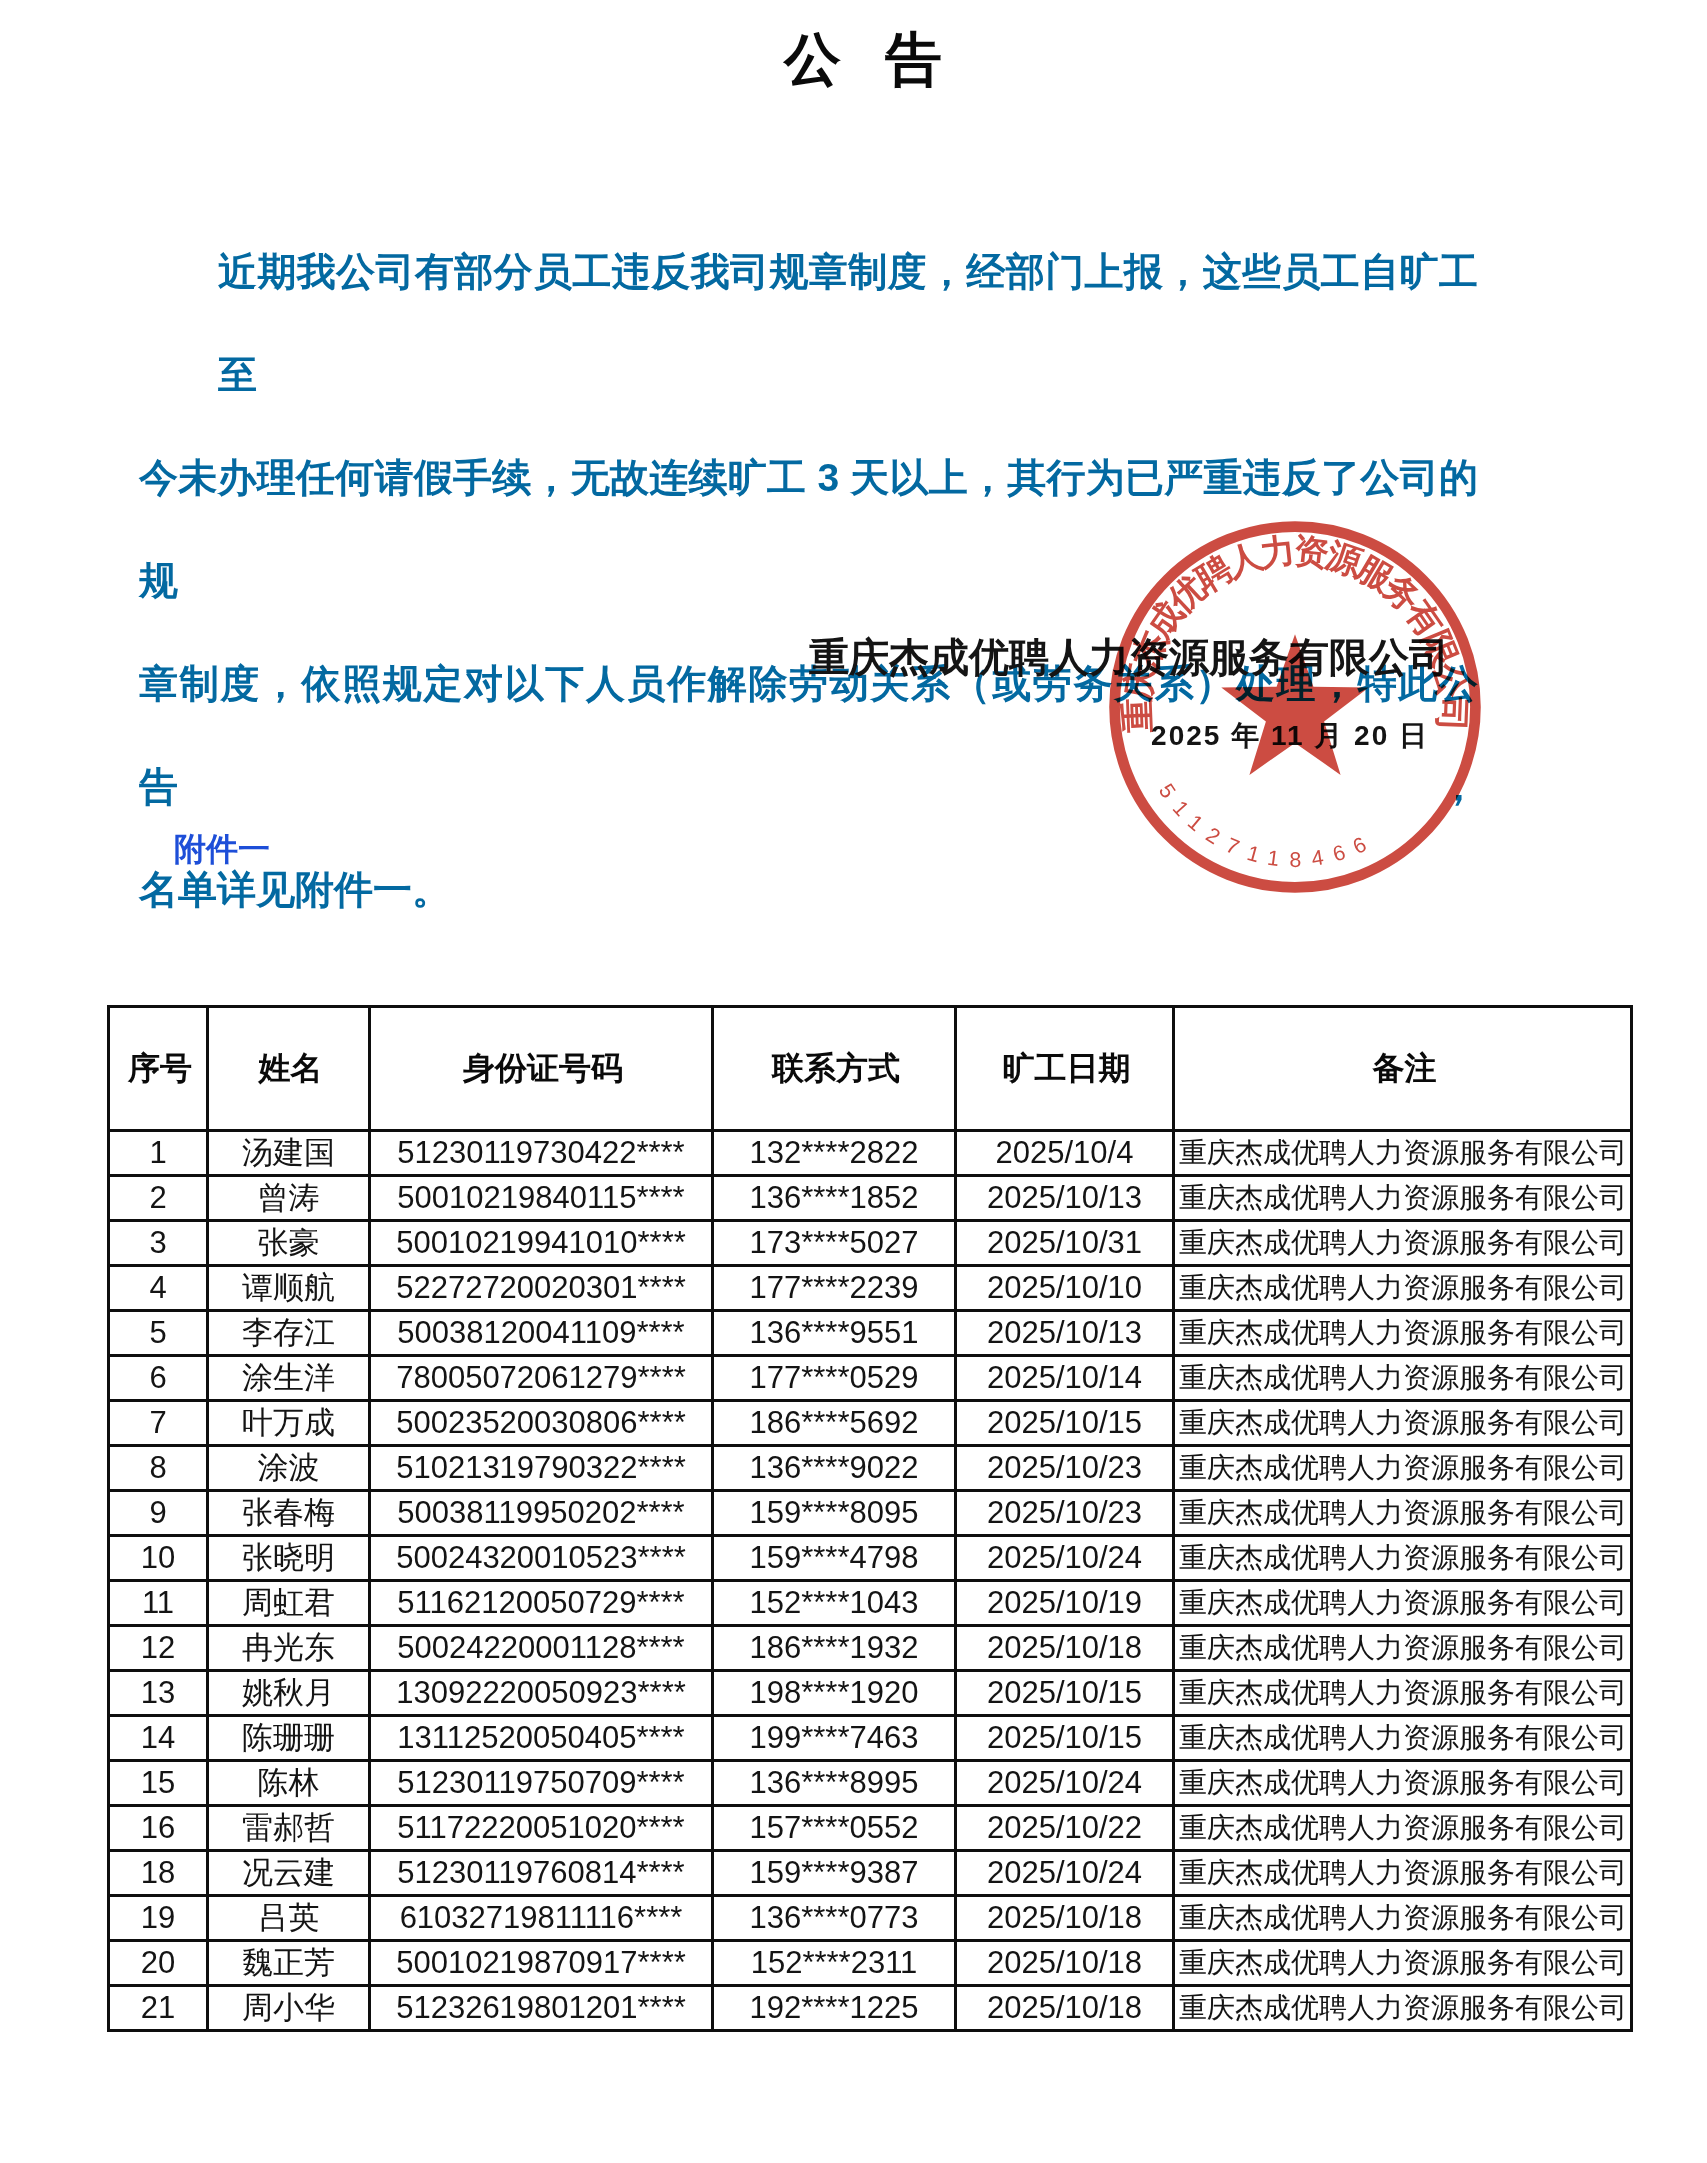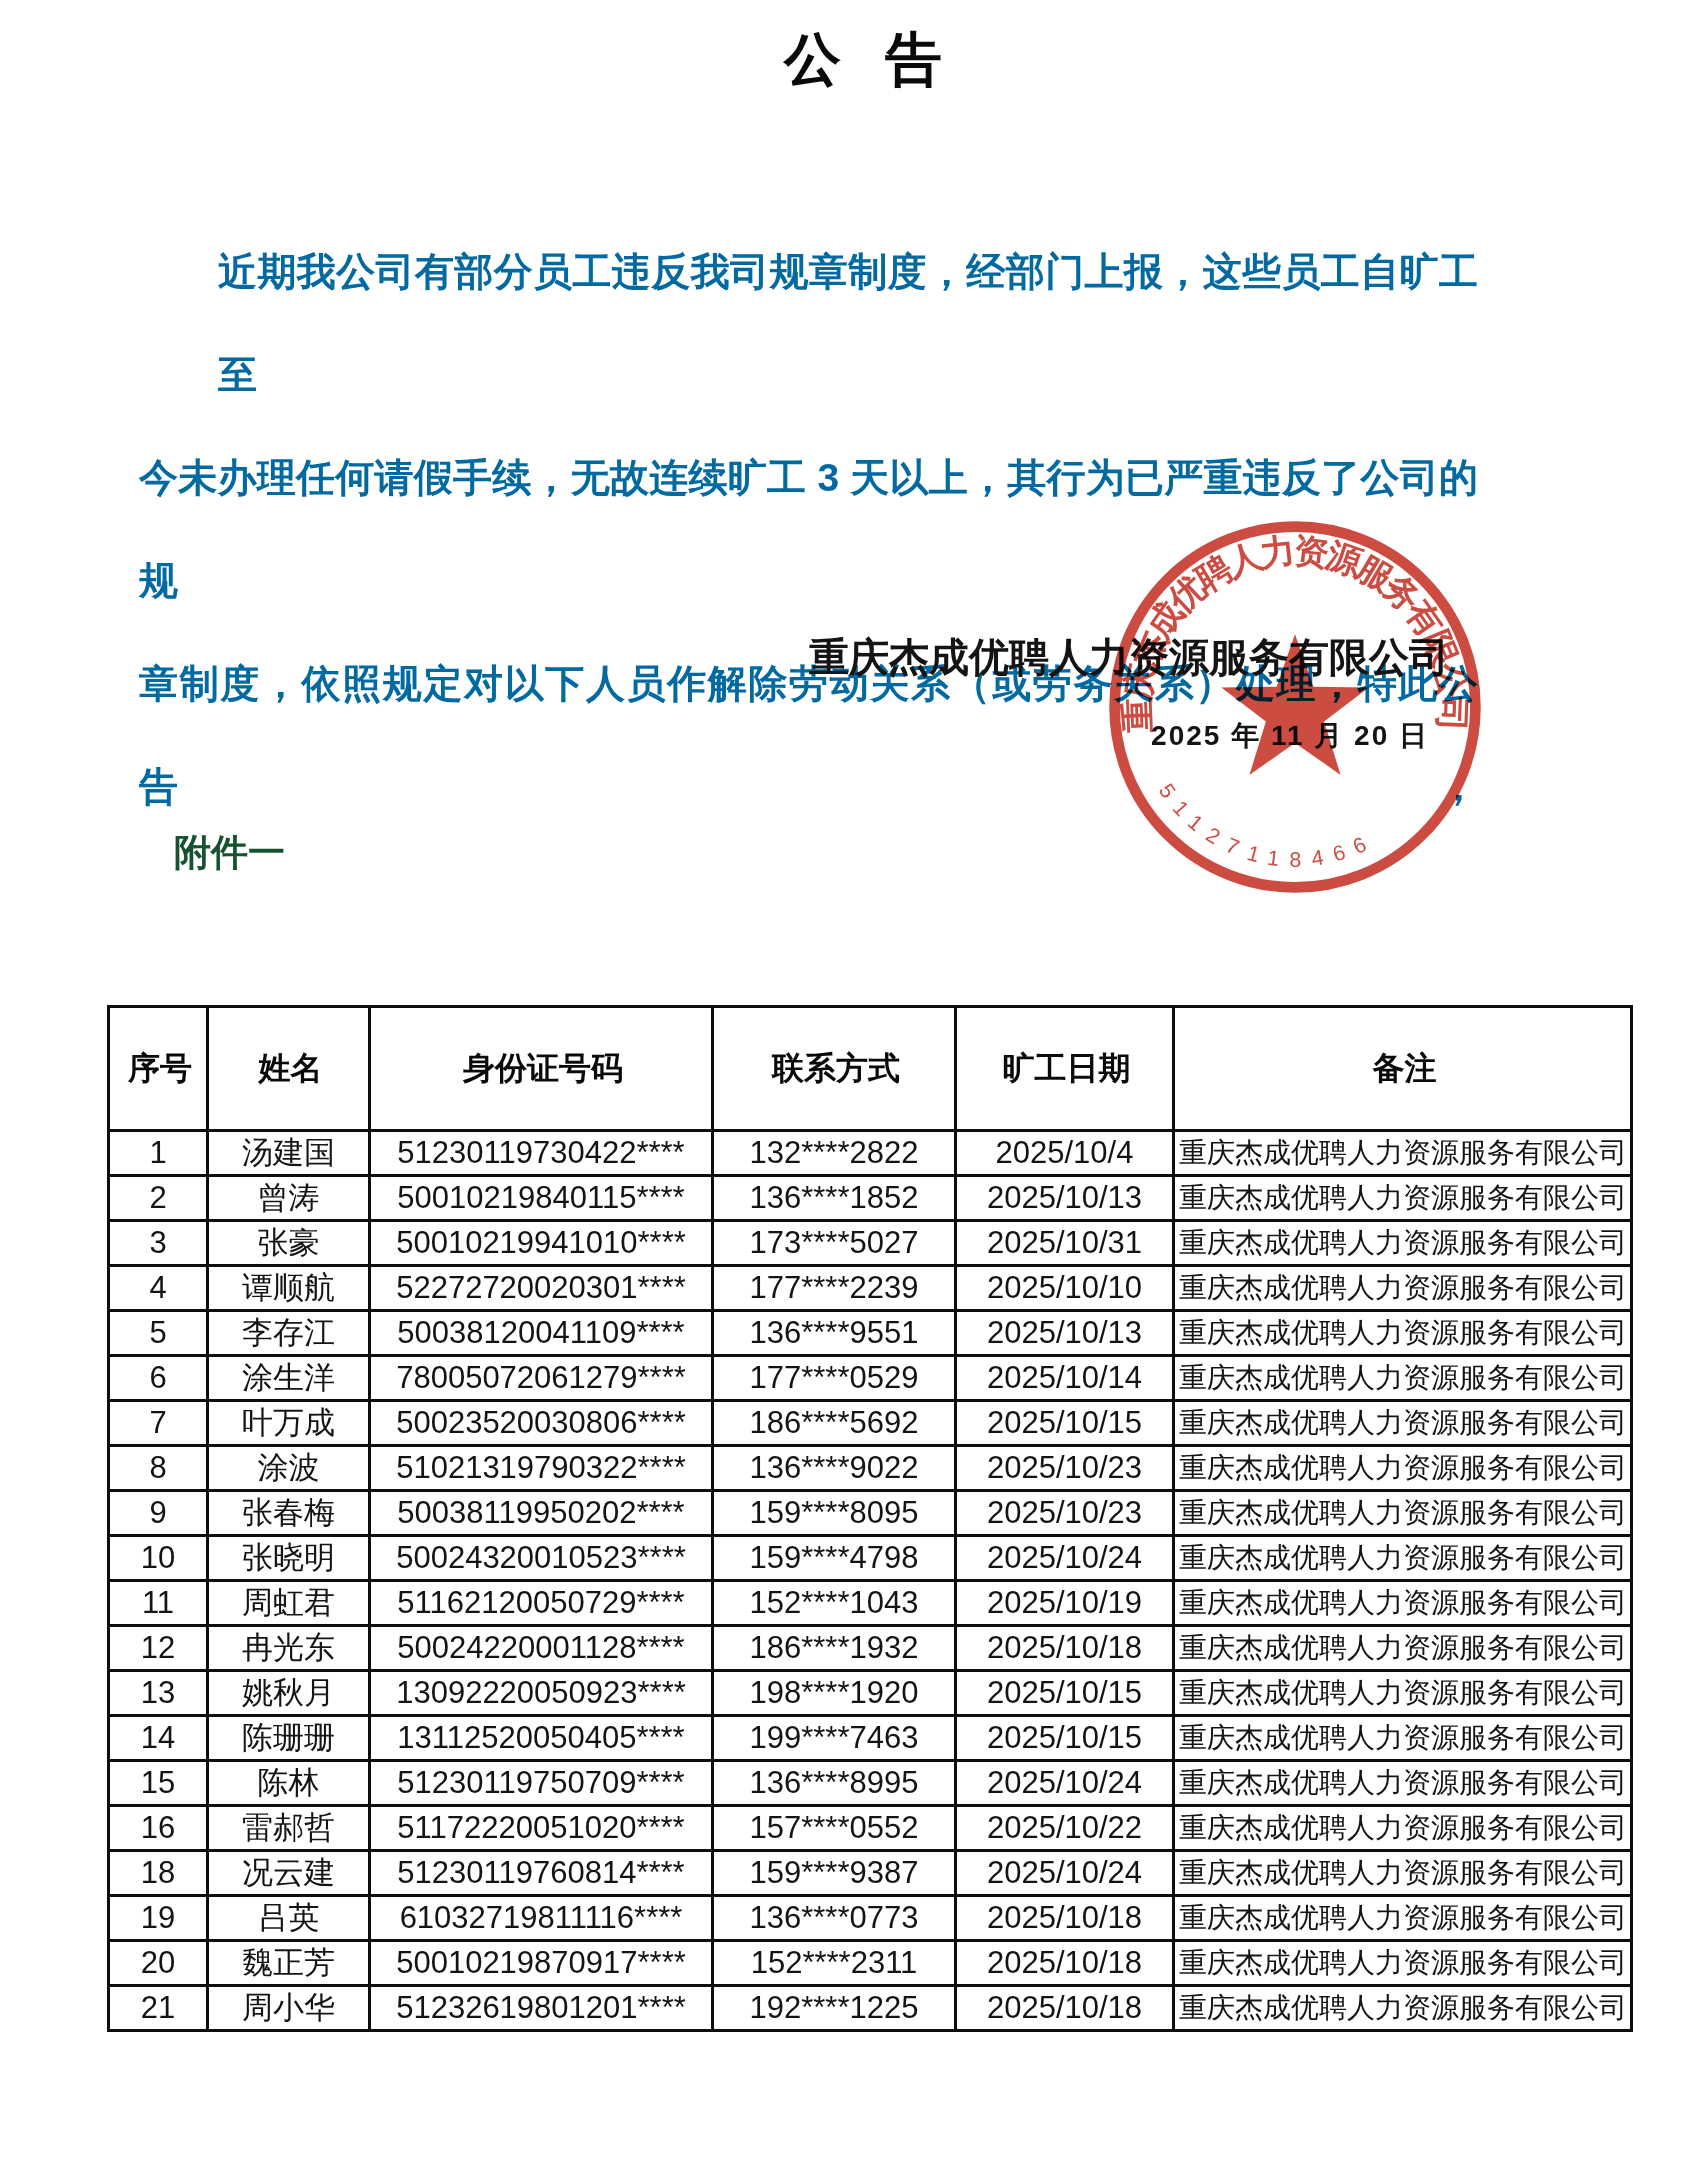--- a/index.html
+++ b/index.html
@@ -32,21 +32,21 @@
     position:absolute;top:630px;right:259px;
     font-size:40px;font-weight:600;color:#141414;
   }
   .sign-date{
     position:absolute;top:717px;right:279px;
     font-size:28px;font-weight:600;color:#141414;
     letter-spacing:2px;
   }
   .attachment{
     position:absolute;left:174px;top:828px;
-    font-size:37px;font-weight:600;color:#14532d;
+    font-size:32px;font-weight:600;color:#1d4ed8;
   }
   .stamp{
     position:absolute;left:1101px;top:513px;
     width:388px;height:388px;
     opacity:0.88;
     mix-blend-mode:multiply;
     pointer-events:none;
   }
   .stamp svg{width:100%;height:100%;}
   .roster{
@@ -78,20 +78,21 @@
 <body>
 
 <div class="page">
 
   <h1 class="title">公 告</h1>
 
   <div class="para">
     <div class="line j indent">近期我公司有部分员工违反我司规章制度，经部门上报，这些员工自旷工至</div>
     <div class="line j">今未办理任何请假手续，无故连续旷工 3 天以上，其行为已严重违反了公司的规</div>
     <div class="line j">章制度，依照规定对以下人员作解除劳动关系（或劳务关系）处理，特此公告，</div>
+    <div class="line">名单详见附件一。</div>
   </div>
 
   <div class="sign-company">重庆杰成优聘人力资源服务有限公司</div>
   <div class="sign-date">2025 年 11 月 20 日</div>
 
   <div class="stamp">
     <svg viewBox="0 0 400 400">
       <circle cx="200" cy="200" r="186" fill="none" stroke="#c53327" stroke-width="11"></circle>
       <polygon points="200,125 219,179 276,180 230,215 247,270 200,237 153,270 170,215 124,180 181,179" fill="#c53327"></polygon>
       <path id="seal-arc-top" d="M 52 226 A 150 150 0 1 1 348 226" fill="none"></path>

